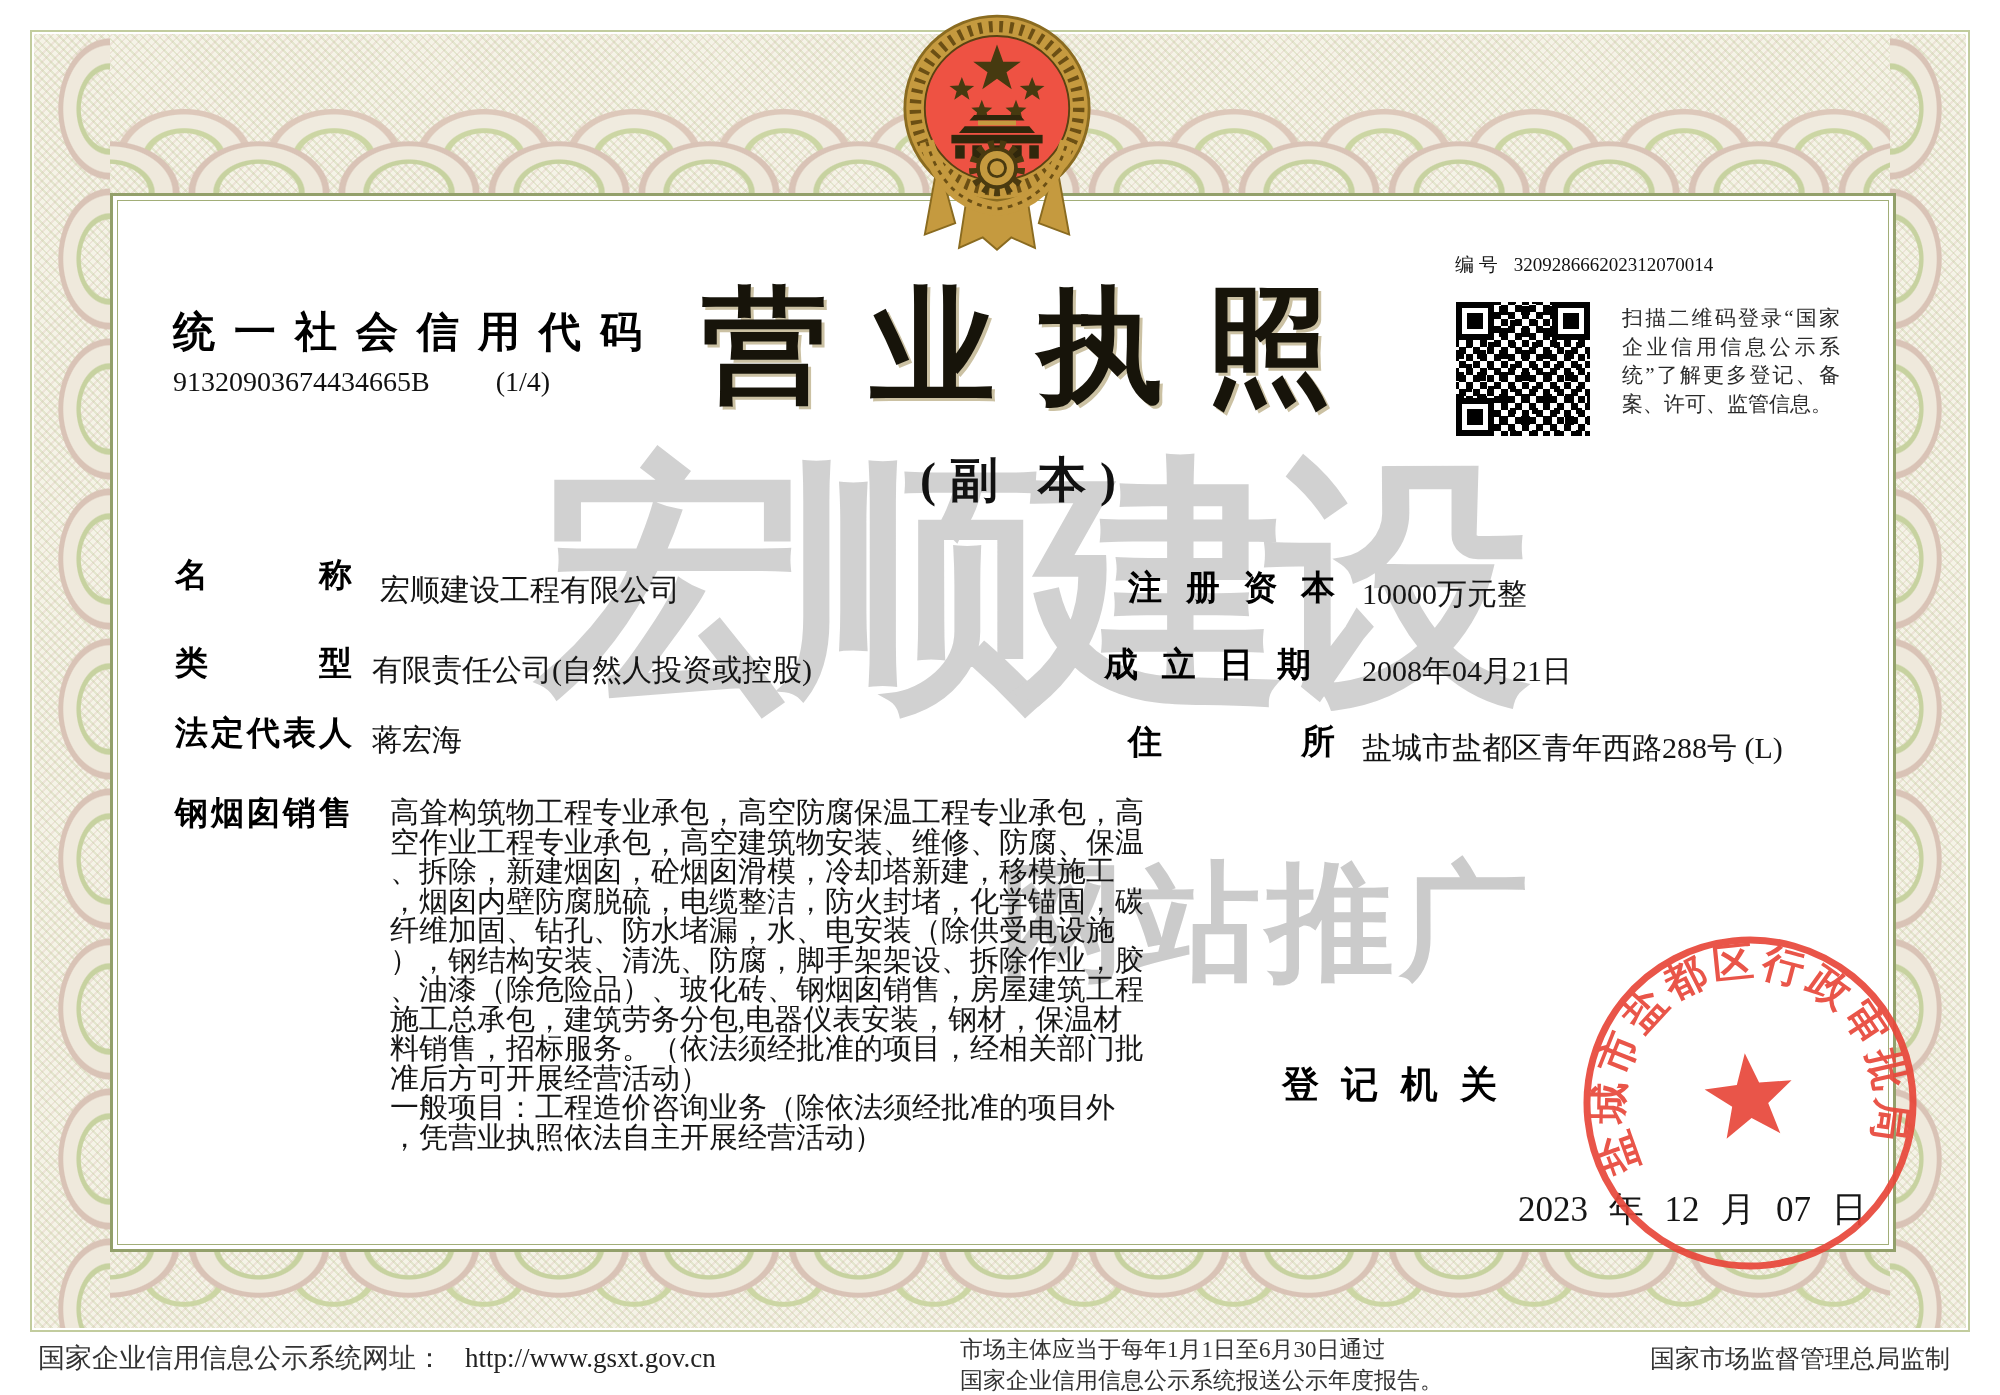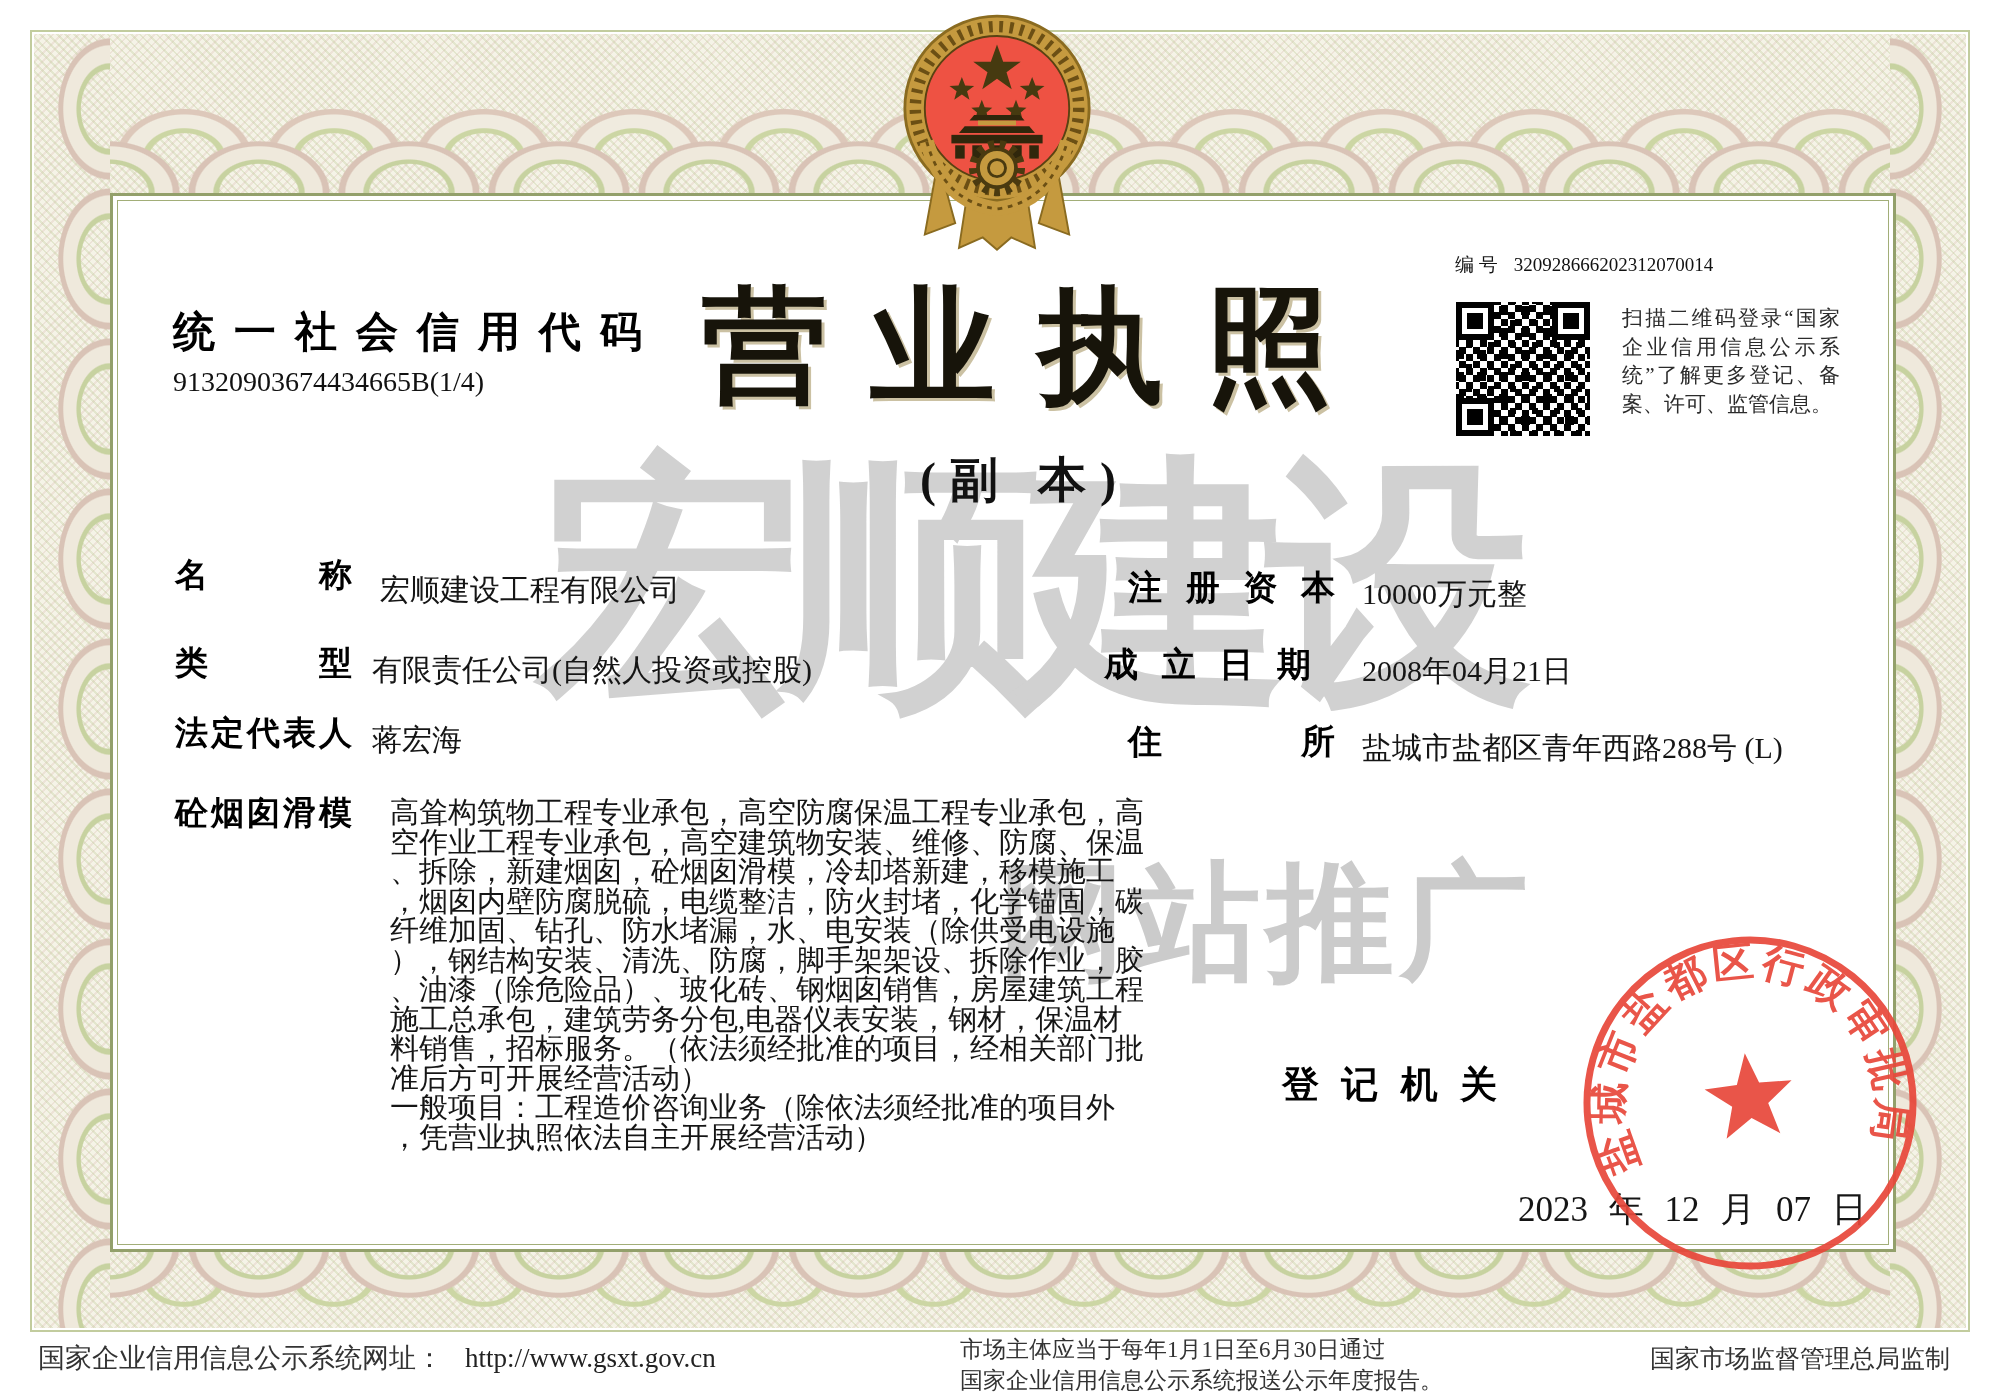--- a/index.html
+++ b/index.html
@@ -60,21 +60,21 @@
     left:998px;top:858px;z-index:2;font-family:"Liberation Sans",sans-serif;
     font-size:128px;font-weight:700;letter-spacing:6px;color:#c2c2c2;opacity:.85;white-space:nowrap;line-height:1;
   }
   
   .z3{z-index:3;}
   .hdr-label{
     font-family:"Liberation Sans",sans-serif;font-weight:700;color:#000;
     font-size:42px;letter-spacing:19px;white-space:nowrap;
   }
   .code-row{font-size:28px;color:#111;white-space:nowrap;}
-  .code-page{}
+  .code-page{margin-left:66px;}
   .title{
     font-family:"Liberation Sans",sans-serif;font-weight:900;color:#17140a;
     font-size:125px;letter-spacing:43px;white-space:nowrap;line-height:1;
     text-shadow:3px 3px 0 rgba(125,100,25,.40);
   }
   .subtitle{font-size:48px;font-weight:700;letter-spacing:14px;color:#111;white-space:nowrap;}
   .serial-row{font-size:19px;color:#111;white-space:nowrap;}
   .serial-row .num{margin-left:16px;}
   .qr-caption{width:218px;font-size:21px;line-height:28.5px;color:#2b2b2b;text-align:justify;}
   .flabel{
@@ -178,21 +178,21 @@
 
 <div class="abs z3 flabel" style="left:175px;top:557px;">名称</div>
 <div class="abs z3 fvalue" style="left:372px;top:570px;margin-left:8px;">宏顺建设工程有限公司</div>
 
 <div class="abs z3 flabel" style="left:175px;top:645px;">类型</div>
 <div class="abs z3 fvalue" style="left:372px;top:650px;">有限责任公司(自然人投资或控股)</div>
 
 <div class="abs z3 flabel" style="left:175px;top:715px;">法定代表人</div>
 <div class="abs z3 fvalue" style="left:372px;top:720px;">蒋宏海</div>
 
-<div class="abs z3 flabel" style="left:175px;top:795px;">砼烟囱滑模</div>
+<div class="abs z3 flabel" style="left:175px;top:795px;">钢烟囱销售</div>
 <div class="abs z3 scope" style="left:390px;top:798px;">高耸构筑物工程专业承包，高空防腐保温工程专业承包，高
 空作业工程专业承包，高空建筑物安装、维修、防腐、保温
 、拆除，新建烟囱，砼烟囱滑模，冷却塔新建，移模施工
 ，烟囱内壁防腐脱硫，电缆整洁，防火封堵，化学锚固，碳
 纤维加固、钻孔、防水堵漏，水、电安装（除供受电设施
 ），钢结构安装、清洗、防腐，脚手架架设、拆除作业，胶
 、油漆（除危险品）、玻化砖、钢烟囱销售，房屋建筑工程
 施工总承包，建筑劳务分包,电器仪表安装，钢材，保温材
 料销售，招标服务。（依法须经批准的项目，经相关部门批
 准后方可开展经营活动）

